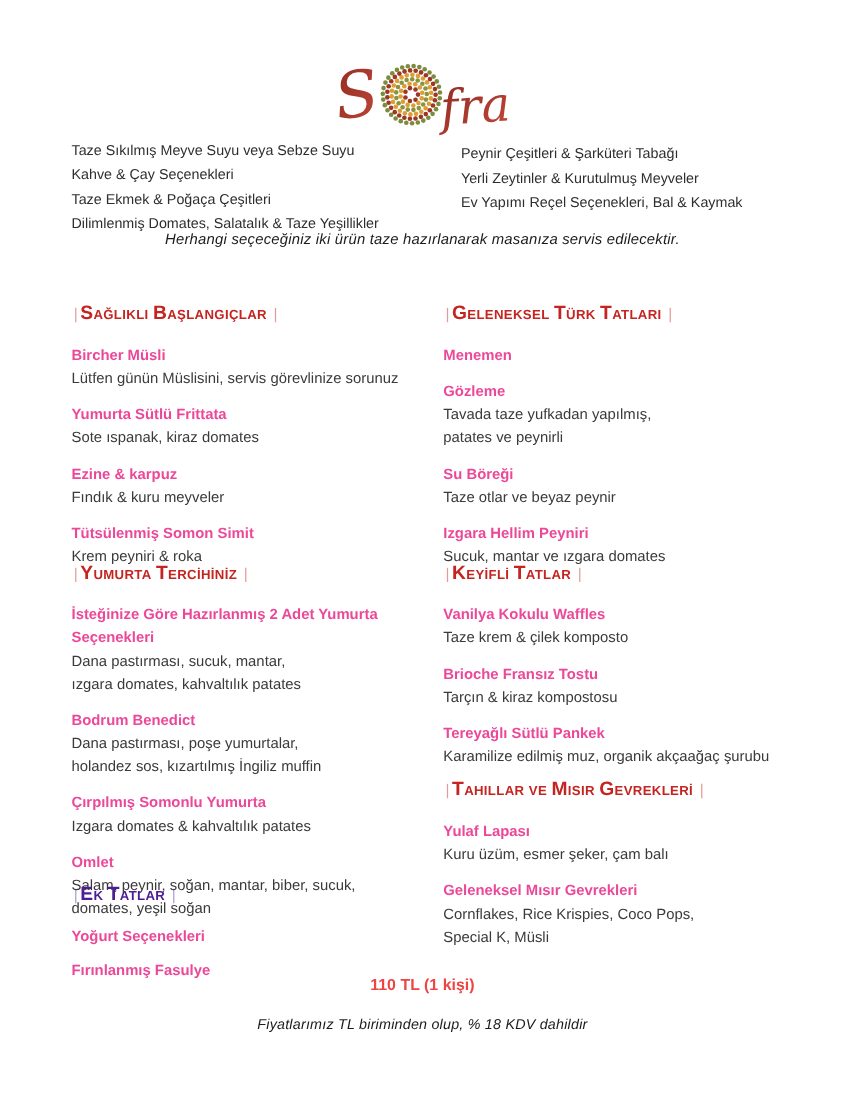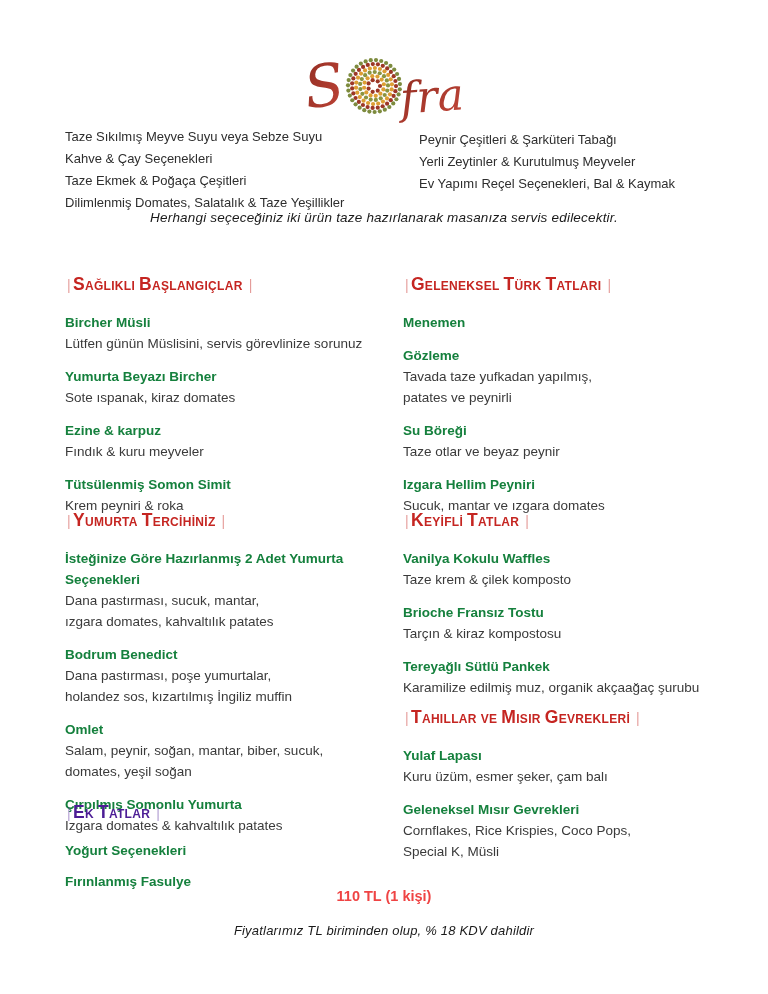--- a/index.html
+++ b/index.html
@@ -37,21 +37,21 @@
   .heading{
     font-weight:700;line-height:26px;margin-bottom:13px;
     letter-spacing:0.3px;white-space:nowrap;
   }
   .heading .big{font-size:17.5px;}
   .heading .sc{font-size:12px;}
   .heading .pipe{font-weight:400;font-size:14px;margin:0 2px;opacity:0.45;}
   .heading .word{margin-right:4px;}
 
   .item{margin-bottom:12px;font-size:13.5px;line-height:21px;}
-  .item-name{font-weight:700;color:#15803d;}
+  .item-name{font-weight:700;color:#ec4899;}
   .item-desc{color:#3a3a3a;}
   .col-left .section:nth-of-type(3) .item{margin-bottom:10px;}
 
   .price-line{
     position:absolute;top:888px;left:0;right:0;text-align:center;
     font-weight:700;font-size:14.5px;color:#ef4444;
   }
   .vat-note{
     position:absolute;top:923px;left:0;right:0;text-align:center;
     font-style:italic;font-size:13px;color:#1a1a1a;letter-spacing:0.2px;
@@ -208,21 +208,21 @@
   <div class="service-note">Herhangi seçeceğiniz iki ürün taze hazırlanarak masanıza servis edilecektir.</div>
 
   <div class="col col-left">
       <div class="section">
         <div class="heading" style="color: rgb(197, 37, 33);"><span class="pipe">|</span><span class="word"><span class="big">S</span><span class="sc">AĞLIKLI</span></span><span class="word"><span class="big">B</span><span class="sc">AŞLANGIÇLAR</span></span><span class="pipe">|</span></div>
         <div class="item">
           <div class="item-name">Bircher Müsli</div>
           <div class="item-desc">Lütfen günün Müslisini, servis görevlinize sorunuz</div>
         </div>
         <div class="item">
-          <div class="item-name">Yumurta Beyazı Bircher</div>
+          <div class="item-name">Yumurta Sütlü Frittata</div>
           <div class="item-desc">Sote ıspanak, kiraz domates</div>
         </div>
         <div class="item">
           <div class="item-name">Ezine &amp; karpuz</div>
           <div class="item-desc">Fındık &amp; kuru meyveler</div>
         </div>
         <div class="item">
           <div class="item-name">Tütsülenmiş Somon Simit</div>
           <div class="item-desc">Krem peyniri &amp; roka</div>
         </div>
@@ -233,28 +233,28 @@
           <div class="item-name">İsteğinize Göre Hazırlanmış 2 Adet Yumurta Seçenekleri</div>
           <div class="item-desc">Dana pastırması, sucuk, mantar,</div>
           <div class="item-desc">ızgara domates, kahvaltılık patates</div>
         </div>
         <div class="item">
           <div class="item-name">Bodrum Benedict</div>
           <div class="item-desc">Dana pastırması, poşe yumurtalar,</div>
           <div class="item-desc">holandez sos, kızartılmış İngiliz muffin</div>
         </div>
         <div class="item">
+          <div class="item-name">Çırpılmış Somonlu Yumurta</div>
+          <div class="item-desc">Izgara domates &amp; kahvaltılık patates</div>
+        </div>
+        <div class="item">
           <div class="item-name">Omlet</div>
           <div class="item-desc">Salam, peynir, soğan, mantar, biber, sucuk,</div>
           <div class="item-desc">domates, yeşil soğan</div>
         </div>
-        <div class="item">
-          <div class="item-name">Çırpılmış Somonlu Yumurta</div>
-          <div class="item-desc">Izgara domates &amp; kahvaltılık patates</div>
-        </div>
       </div>
       <div class="section">
         <div class="heading" style="color: #4c1d95;"><span class="pipe">|</span><span class="word"><span class="big">E</span><span class="sc">K</span></span><span class="word"><span class="big">T</span><span class="sc">ATLAR</span></span><span class="pipe">|</span></div>
         <div class="item">
           <div class="item-name">Yoğurt Seçenekleri</div>
         </div>
         <div class="item">
           <div class="item-name">Fırınlanmış Fasulye</div>
         </div>
       </div>

